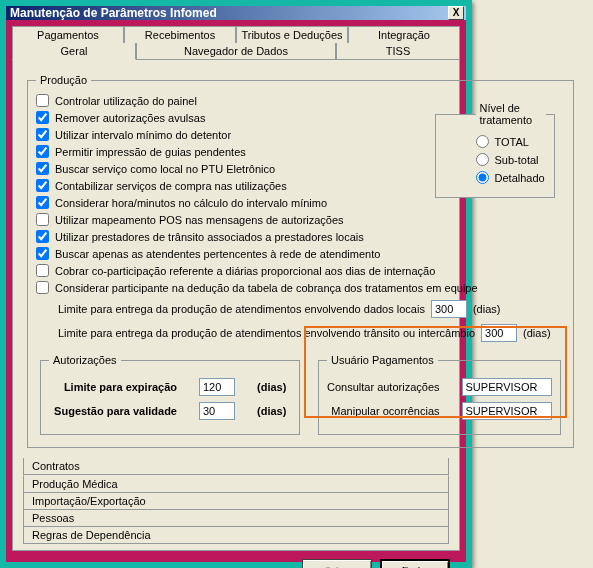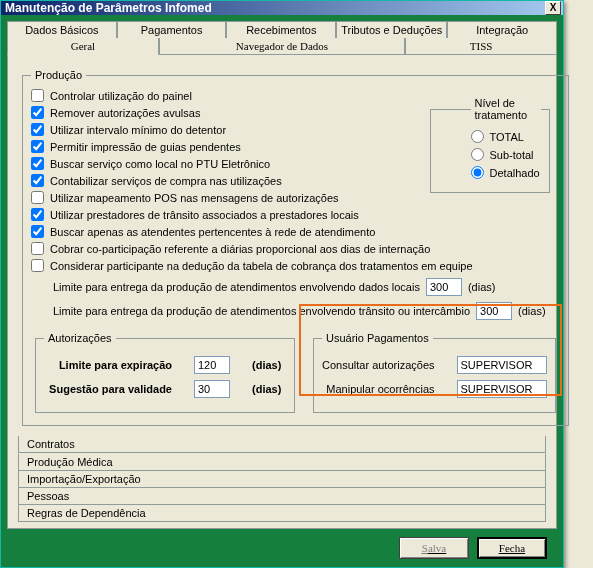--- a/index.html
+++ b/index.html
@@ -4,24 +4,24 @@
 <style>
   * { box-sizing: border-box; }
   body {
     margin: 0;
     font-family: Tahoma, Arial, sans-serif;
     font-size: 11px;
     background: #ece9d8;
     color: #000;
   }
   .window {
-    width: 564px;
+    width: 472px;
     height: 568px;
-    background: #15803d;
-    border: 1px solid #14b8a6;
+    background: #be185d;
+    border: 6px solid #14b8a6;
     display: flex;
     flex-direction: column;
     box-shadow: 2px 2px 4px rgba(0,0,0,0.4);
   }
   .titlebar {
     background: linear-gradient(to right, #0a246a, #a6caf0);
     color: #fff;
     height: 20px;
     display: flex;
     align-items: center;
@@ -62,21 +62,20 @@
     border-bottom: none;
     text-align: center;
     padding: 2px 4px;
     font-size: 11px;
     cursor: pointer;
     white-space: nowrap;
     position: relative;
   }
   .tabrow2 .tab {
     border-top: none;
-    font-family: Liberation Serif, serif;
   }
   .tab.selected {
     background: #ece9d8;
     border-bottom: 1px solid #ece9d8;
     z-index: 2;
   }
   .tabpage {
     border: 1px solid #919b9c;
     flex: 1;
     background: #ece9d8;
@@ -220,21 +219,20 @@
 <div class="window">
 
   <div class="titlebar">
     <span>Manutenção de Parâmetros Infomed</span>
     <div class="close">X</div>
   </div>
 
   <div class="client">
 
     <div class="tabrow tabrow1">
-      <div class="tab">Dados Básicos</div>
       <div class="tab">Pagamentos</div>
       <div class="tab">Recebimentos</div>
       <div class="tab">Tributos e Deduções</div>
       <div class="tab">Integração</div>
     </div>
     <div class="tabrow tabrow2">
       <div class="tab selected" style="flex:1.2">Geral</div>
       <div class="tab" style="flex:2">Navegador de Dados</div>
       <div class="tab" style="flex:1.2">TISS</div>
     </div>
@@ -261,20 +259,24 @@
               <input type="checkbox" checked="" style="">
               <span>Permitir impressão de guias pendentes</span>
             </div>
             <div class="chkrow">
               <input type="checkbox" checked="" style="">
               <span>Buscar serviço como local no PTU Eletrônico</span>
             </div>
             <div class="chkrow">
               <input type="checkbox" checked="" style="">
               <span>Contabilizar serviços de compra nas utilizações</span>
+            </div>
+            <div class="chkrow">
+              <input type="checkbox" checked="" style="">
+              <span>Considerar hora/minutos no cálculo do intervalo mínimo</span>
             </div>
             <div class="chkrow">
               <input type="checkbox" style="">
               <span>Utilizar mapeamento POS nas mensagens de autorizações</span>
             </div>
             <div class="chkrow">
               <input type="checkbox" checked="" style="">
               <span>Utilizar prestadores de trânsito associados a prestadores locais</span>
             </div>
             <div class="chkrow">

